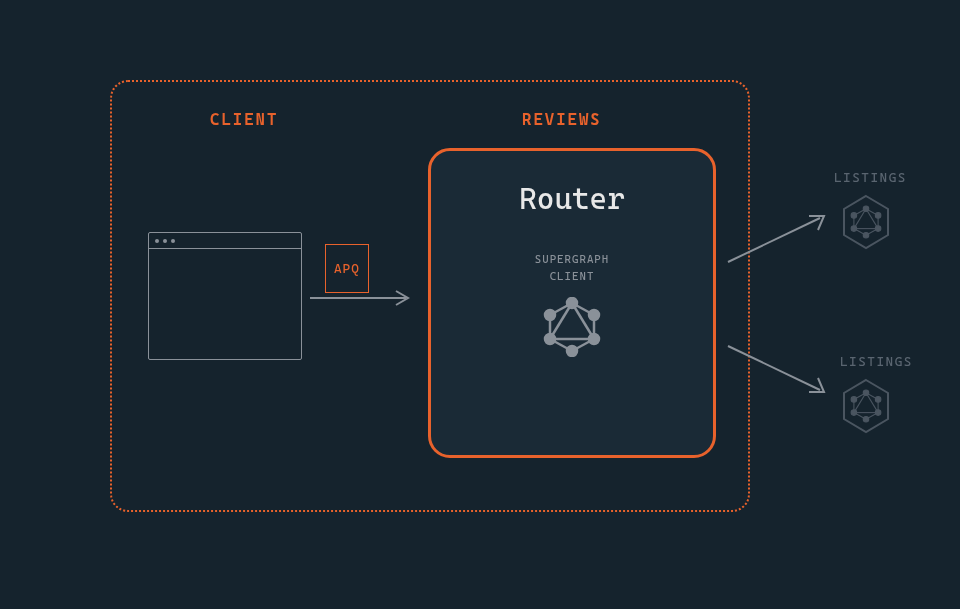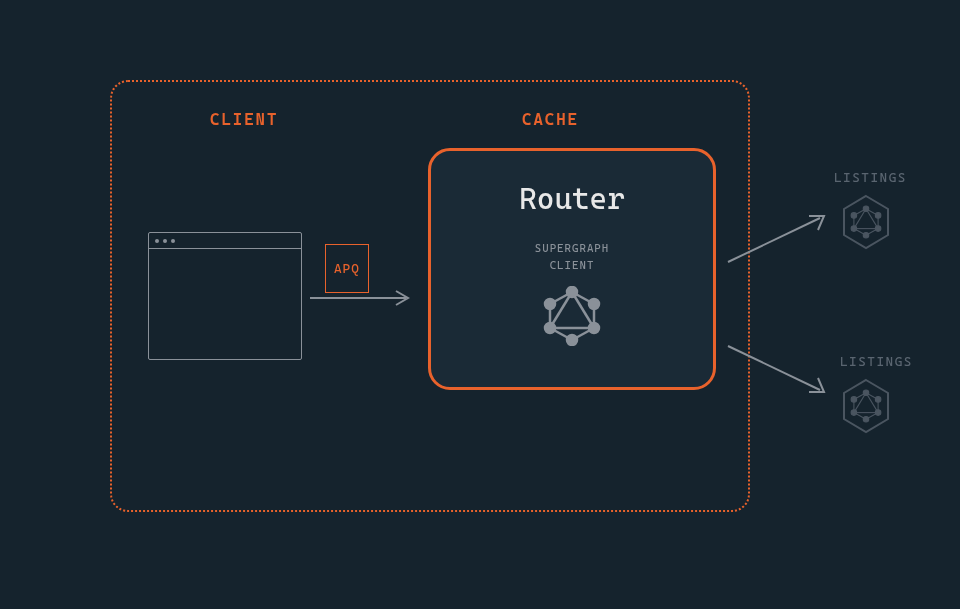--- a/index.html
+++ b/index.html
@@ -63,36 +63,36 @@
     .arrow {
       position: absolute;
       stroke: #8a9199;
       fill: none;
     }
     .server-box {
       position: absolute;
       left: 428px;
       top: 148px;
       width: 288px;
-      height: 242px;
+      height: 310px;
       border: 3px solid #e8622c;
       border-radius: 22px;
       background: #1a2a36;
     }
     .router-title {
       color: #e8e8e8;
       font-size: 30px;
       text-align: center;
       margin-top: 30px;
       font-weight: 500;
     }
     .server-items {
       display: flex;
       justify-content: space-around;
-      margin-top: 25px;
+      margin-top: 36px;
       padding: 0 18px;
     }
     .server-item { text-align: center; }
     .item-label {
       color: #8a9199;
       font-size: 11px;
       letter-spacing: 1px;
       line-height: 1.5;
       margin-bottom: 12px;
     }
@@ -104,21 +104,21 @@
     }
     .listings-label { left: 834px; top: 170px; }
     .reviews-label { left: 840px; top: 354px; }
   </style>
 </head>
 <body>
 
 <div class="dotted-container"></div>
 
 <div class="label client-label">CLIENT</div>
-<div class="label server-label">CACHE</div>
+<div class="label server-label">REVIEWS</div>
 
 <div class="browser-window">
   <div class="browser-bar">
     <div class="browser-dot"></div>
     <div class="browser-dot"></div>
     <div class="browser-dot"></div>
   </div>
 </div>
 
 <div class="apq-badge">APQ</div>

